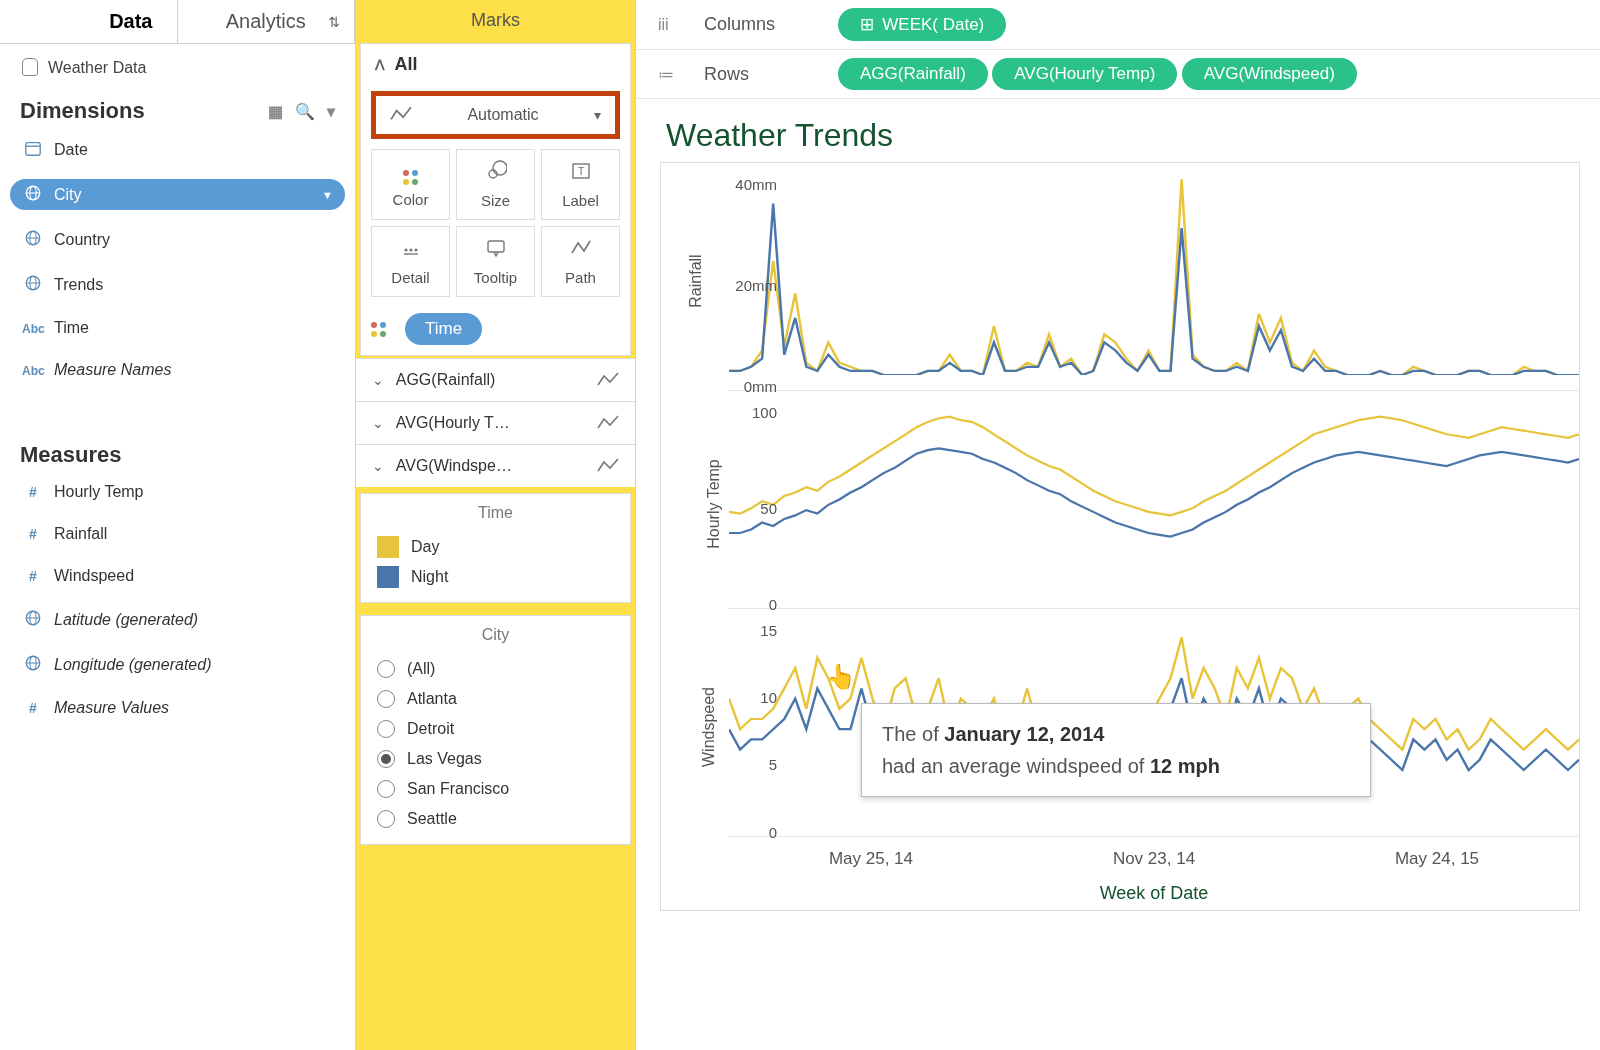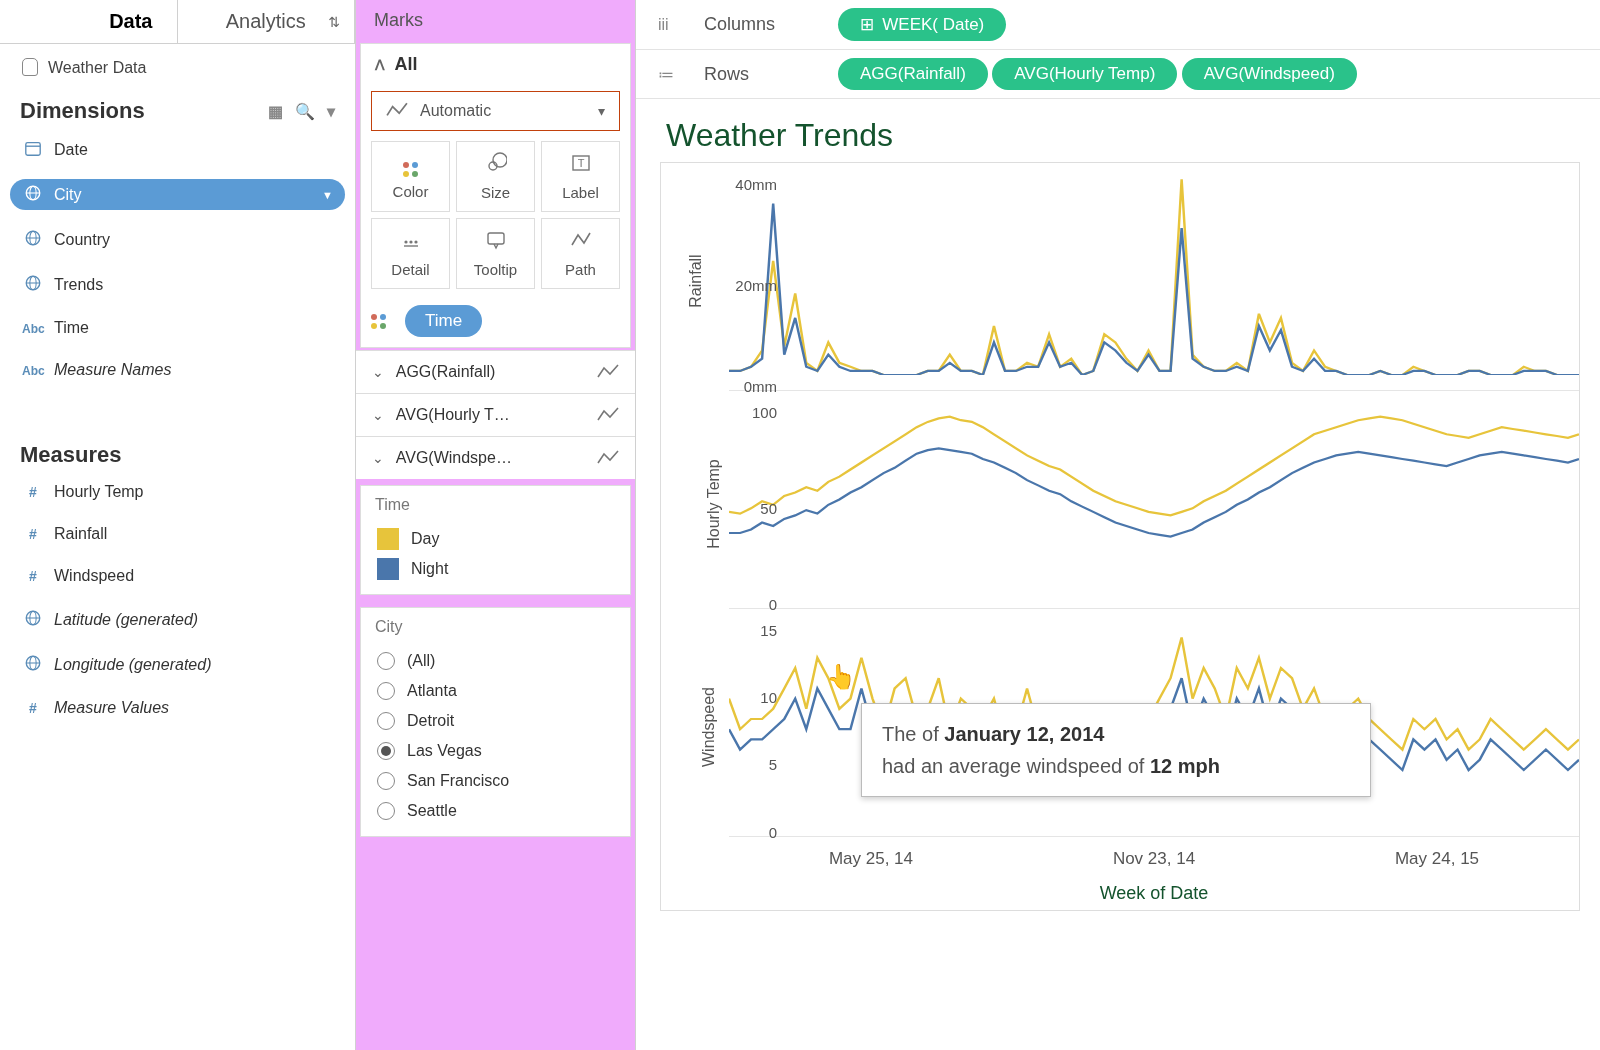--- a/index.html
+++ b/index.html
@@ -1,37 +1,37 @@
 <!DOCTYPE html>
 <html><head>
 <meta charset="utf-8">
 <style>
 * { box-sizing: border-box; margin: 0; padding: 0; }
 body { font-family: -apple-system, "Segoe UI", Arial, sans-serif; font-size: 16px; color: #333; background: #fff; display: flex; height: 1050px; width: 1600px; overflow: hidden; }
 .panel-left { width: 356px; border-right: 1px solid #d0d0d0; display: flex; flex-direction: column; }
-.panel-marks { width: 280px; border-right: 1px solid #d0d0d0; display: flex; flex-direction: column; background: #f0abfc; }
+.panel-marks { width: 280px; border-right: 1px solid #d0d0d0; display: flex; flex-direction: column; background: #fde047; text-align: center; }
 .panel-main { flex: 1; display: flex; flex-direction: column; }
 .tabs { display: flex; border-bottom: 1px solid #d0d0d0; }
 .tab { padding: 10px 24px; font-size: 20px; cursor: pointer; color: #555; border-right: 1px solid #d0d0d0; flex:1; text-align:center; position:relative;}
 .tab.active { font-weight: 700; color: #000; background:#fff;text-align:right; }
 .datasource { padding: 14px 20px; display:flex; align-items:center; gap:10px; color:#444;}
 .ds-icon { width:18px; height:20px; display:inline-block; position:relative; }
 .ds-icon::before{content:"";position:absolute;width:14px;height:16px;border:1.5px solid #888;border-radius:5px 5px 3px 3px;top:0;left:2px;}
 .section-head { display:flex; align-items:center; justify-content:space-between; padding: 6px 20px 6px 20px; font-size:22px; font-weight:700; color:#333;}
 .section-icons { display:flex; gap:12px; color:#888; font-size:16px;}
 .field-list { padding: 4px 10px 12px 10px; display:flex; flex-direction:column; gap:14px;}
 .field { display:flex; align-items:center; gap:10px; padding:5px 12px; border-radius:18px; color:#333; cursor:pointer;}
 .field.selected { background:#5b9bd5; color:#fff; }
 .ficon { width:22px; font-size:14px; color:#5b8db8; text-align:center;}
 .field.selected .ficon{color:#fff;}
 .italic { font-style: italic; }
 .marks-title { padding:10px 18px; font-size:18px; color:#555;}
 .marks-section { background:#fff; border:1px solid #ddd; margin:2px 4px; }
 .marks-all { display:flex; align-items:center; gap:10px; padding:10px 14px; font-weight:700; font-size:18px;}
-.marks-type { display:flex; align-items:center; gap:12px; padding:8px 14px; border:1px solid #c2410c; margin:6px 10px 10px 10px; background:#fff; color:#555;}
+.marks-type { display:flex; align-items:center; gap:12px; padding:8px 14px; border:5px solid #c2410c; margin:6px 10px 10px 10px; background:#fff; color:#555;}
 .mark-cards { display:flex; gap:6px; padding:0 10px 10px 10px; flex-wrap:wrap;}
 .mark-card { flex:1; min-width:70px; border:1px solid #ddd; background:#fff; display:flex; flex-direction:column; align-items:center; justify-content:center; padding:10px 4px; gap:6px; cursor:pointer;}
 .mark-card .lbl{font-size:15px;color:#555;}
 .time-pill { display:flex; align-items:center; gap:10px; padding:6px 10px 10px 10px;}
 .time-pill .dots{width:24px;}
 .time-pill .pill{background:#5b9bd5;color:#fff;padding:6px 20px;border-radius:18px;font-size:17px;}
 .agg-row { display:flex; align-items:center; justify-content:space-between; padding:12px 16px; border-top:1px solid #ddd; background:#fff; color:#333; cursor:pointer;}
 .legend-box { border:1px solid #ddd; margin:6px 4px; padding:10px 14px; background:#fff;}
 .legend-title{color:#777;margin-bottom:10px;}
 .legend-item{display:flex;align-items:center;gap:12px;padding:4px 2px;}

